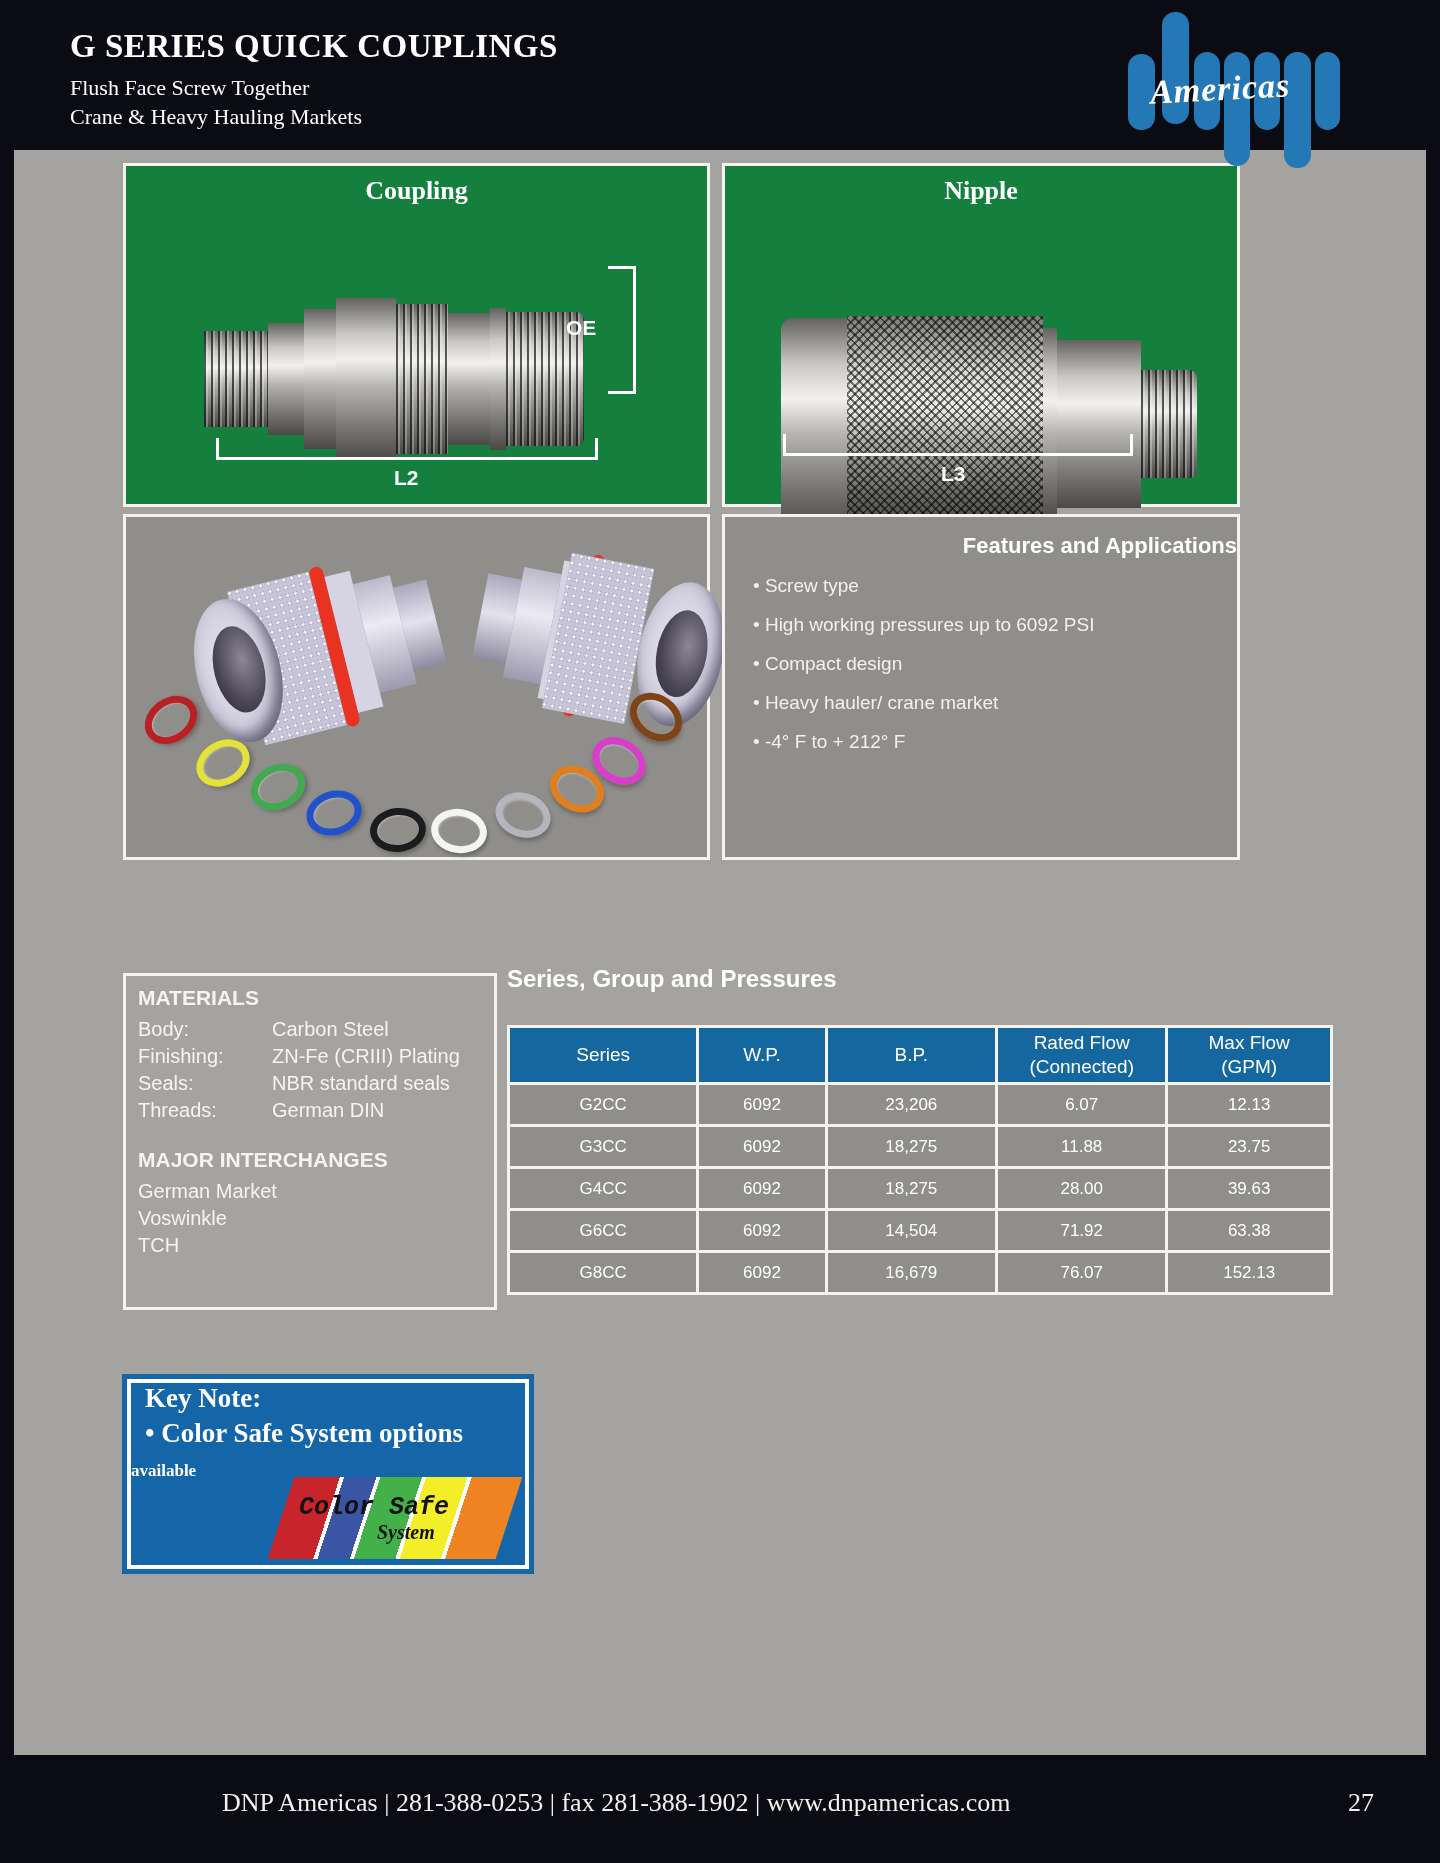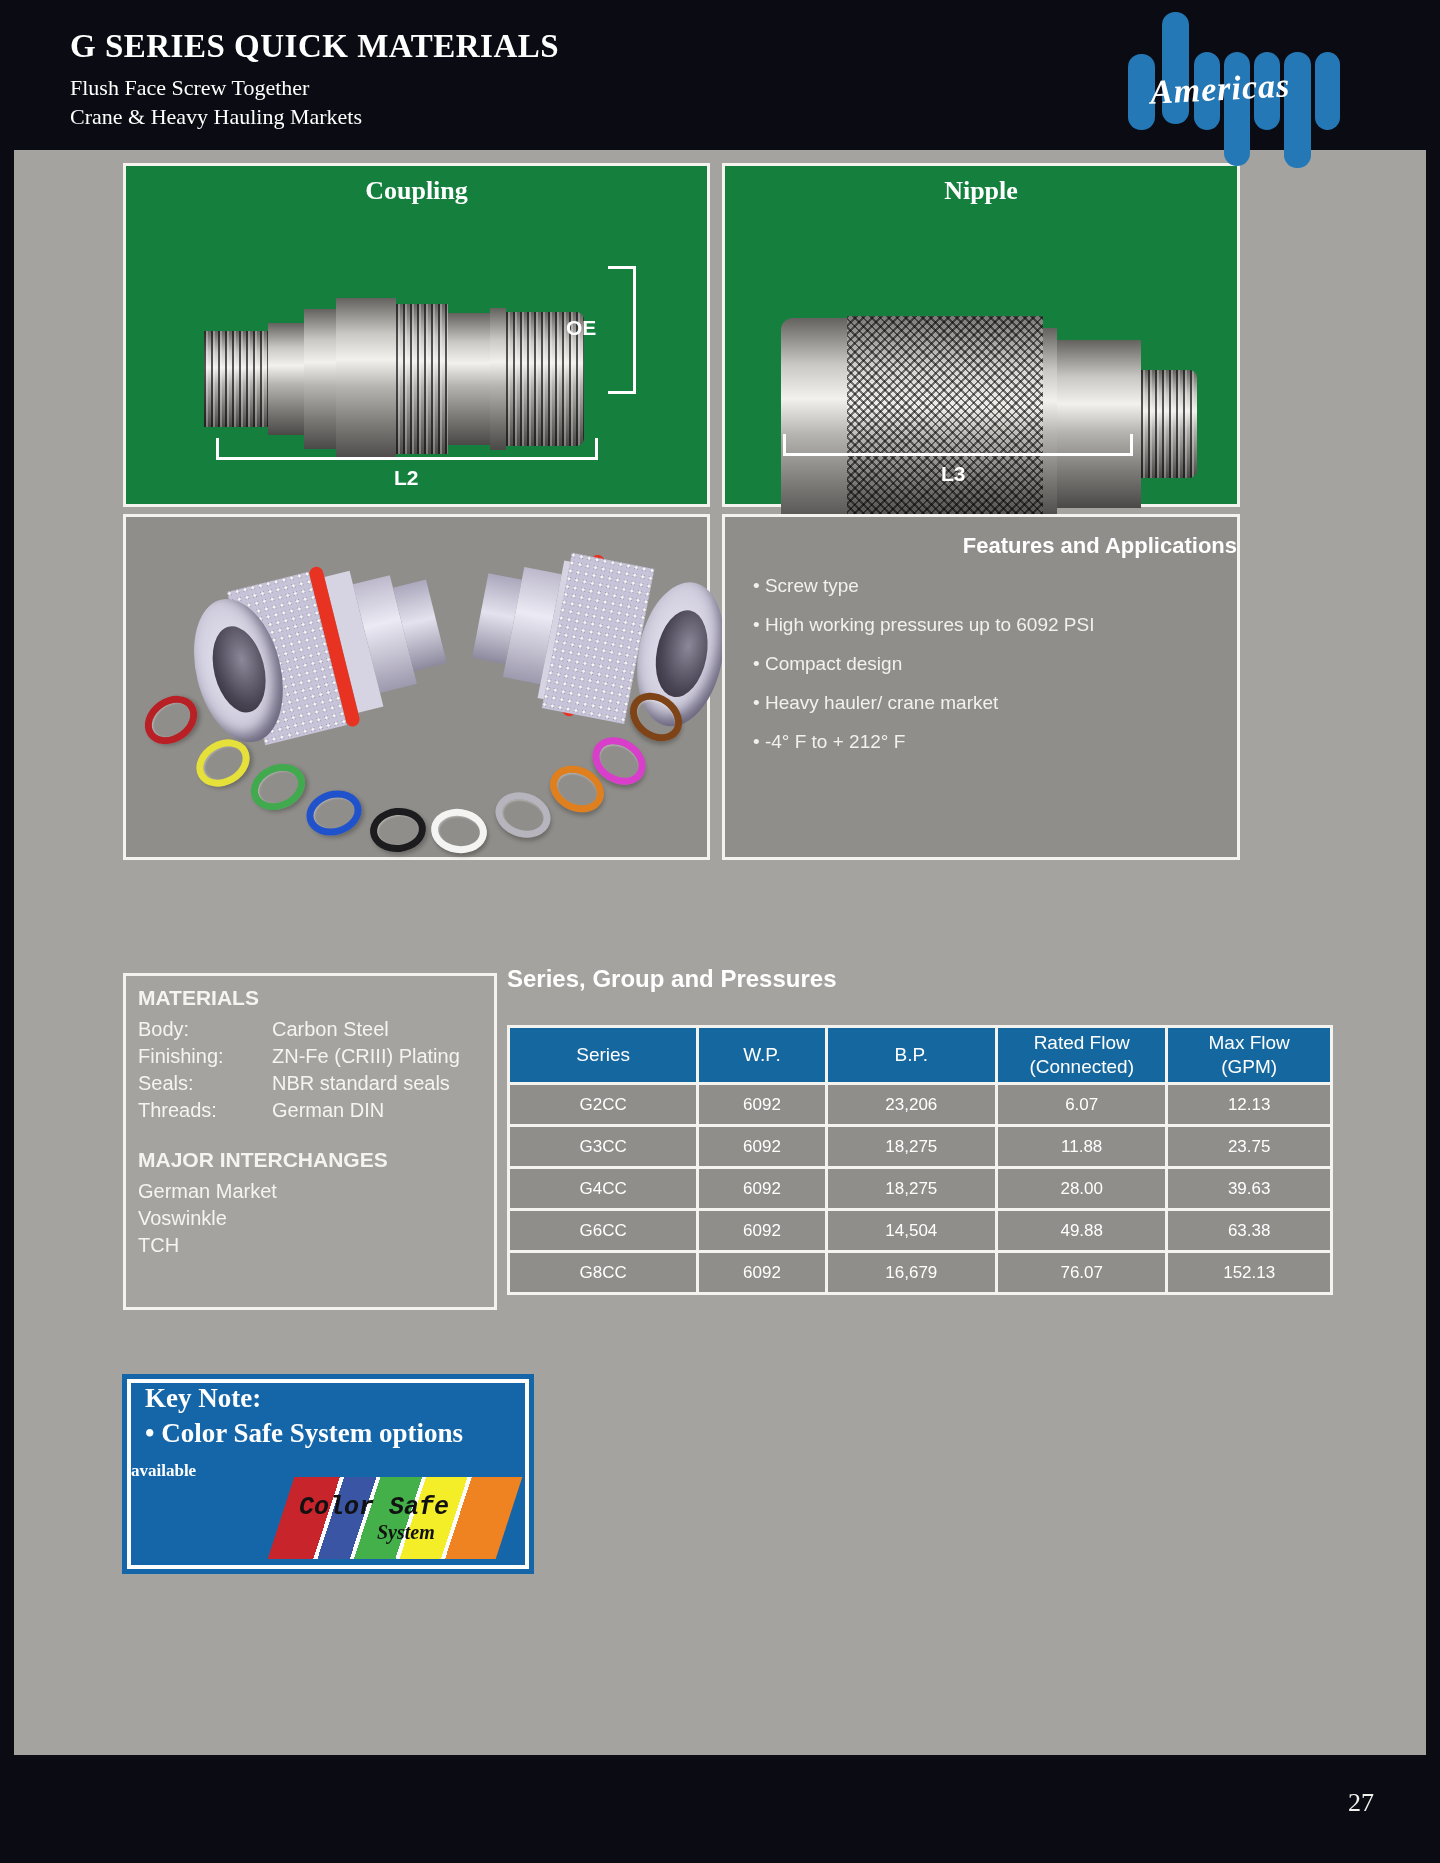--- a/index.html
+++ b/index.html
@@ -150,21 +150,21 @@
   #footer-text{position:absolute;left:222px;top:1788px;color:#f2f1ee;font-family:"Liberation Serif",serif;font-size:26px;}
   #page-number{position:absolute;left:1348px;top:1788px;color:#f2f1ee;font-family:"Liberation Serif",serif;font-size:26px;}
 </style>
 </head>
 <body>
 
 <div class="page">
   <div class="gray-area"></div>
 
   <header>
-    <h1>G SERIES QUICK MATERIALS</h1>
+    <h1>G SERIES QUICK COUPLINGS</h1>
     <div class="sub">Flush Face Screw Together</div>
     <div class="sub">Crane &amp; Heavy Hauling Markets</div>
   </header>
 
   <div class="logo">
     <span class="bar b1"></span>
     <span class="bar b2"></span>
     <span class="bar b3"></span>
     <span class="bar b4"></span>
     <span class="bar b5"></span>
@@ -314,21 +314,21 @@
           <td>G4CC</td>
           <td>6092</td>
           <td>18,275</td>
           <td>28.00</td>
           <td>39.63</td>
         </tr>
         <tr>
           <td>G6CC</td>
           <td>6092</td>
           <td>14,504</td>
-          <td>49.88</td>
+          <td>71.92</td>
           <td>63.38</td>
         </tr>
         <tr>
           <td>G8CC</td>
           <td>6092</td>
           <td>16,679</td>
           <td>76.07</td>
           <td>152.13</td>
         </tr>
       </tbody>
@@ -338,14 +338,15 @@
     <div class="kn-title">Key Note:</div>
     <div class="kn-line1">• Color Safe System options</div>
     <div class="kn-line2">available</div>
     <div id="colorsafe">
       <div class="stripes"></div>
       <div class="cs-text1">Color Safe</div>
       <div class="cs-text2">System</div>
     </div>
   </div>
 
+  <div id="footer-text">DNP Americas | 281-388-0253 | fax 281-388-1902 | www.dnpamericas.com</div>
   <div id="page-number">27</div>
 </div>
 
 </body></html>

